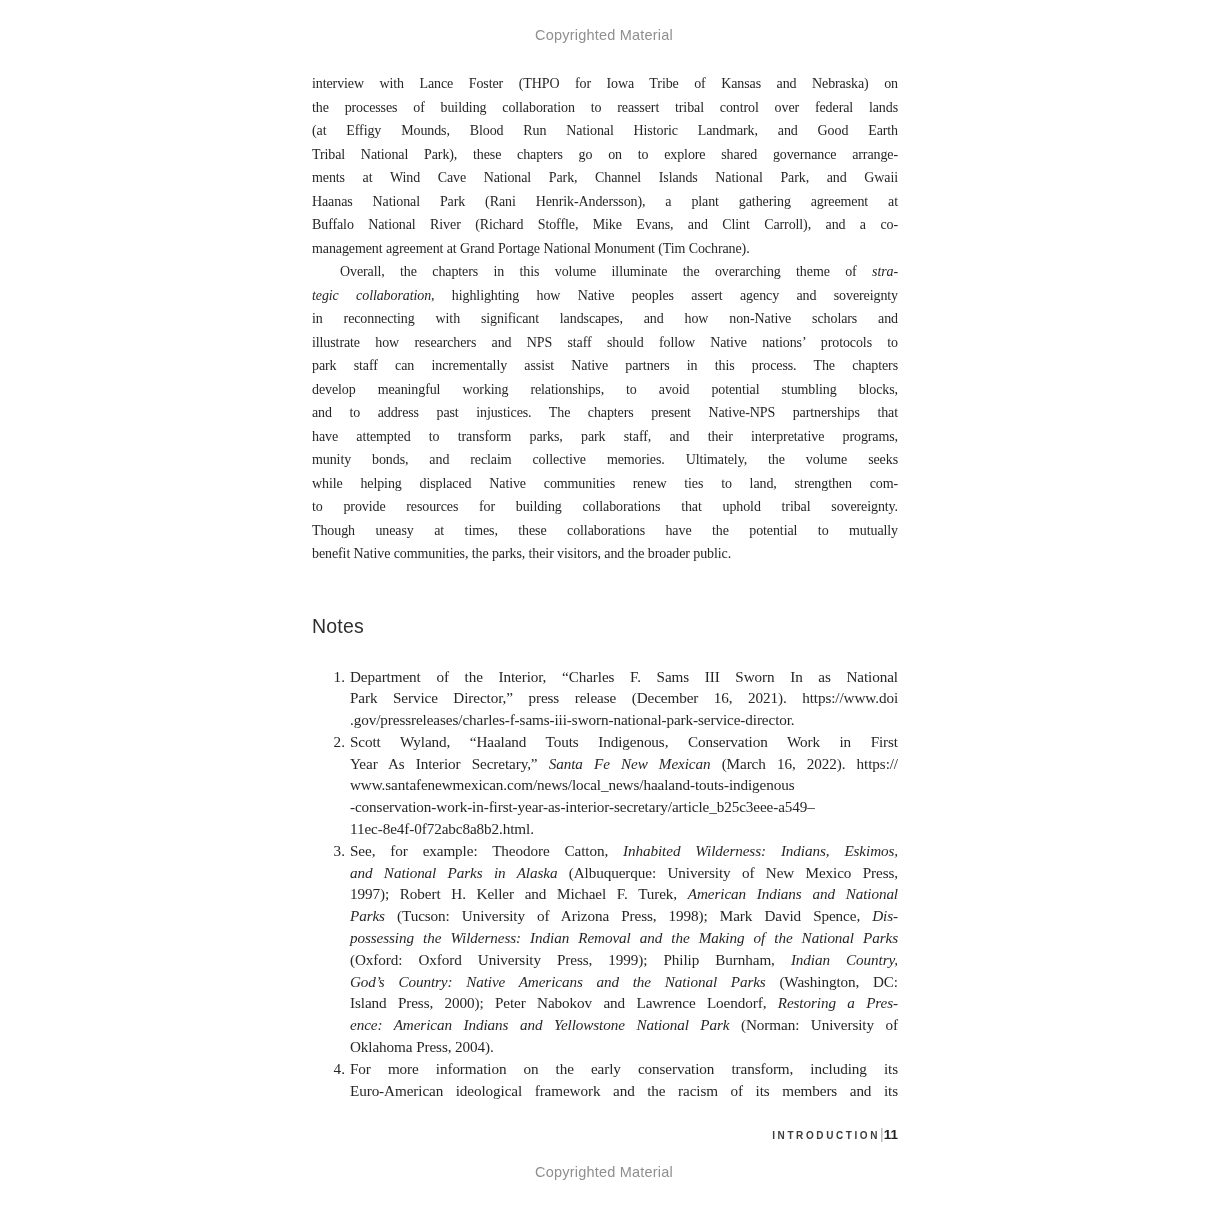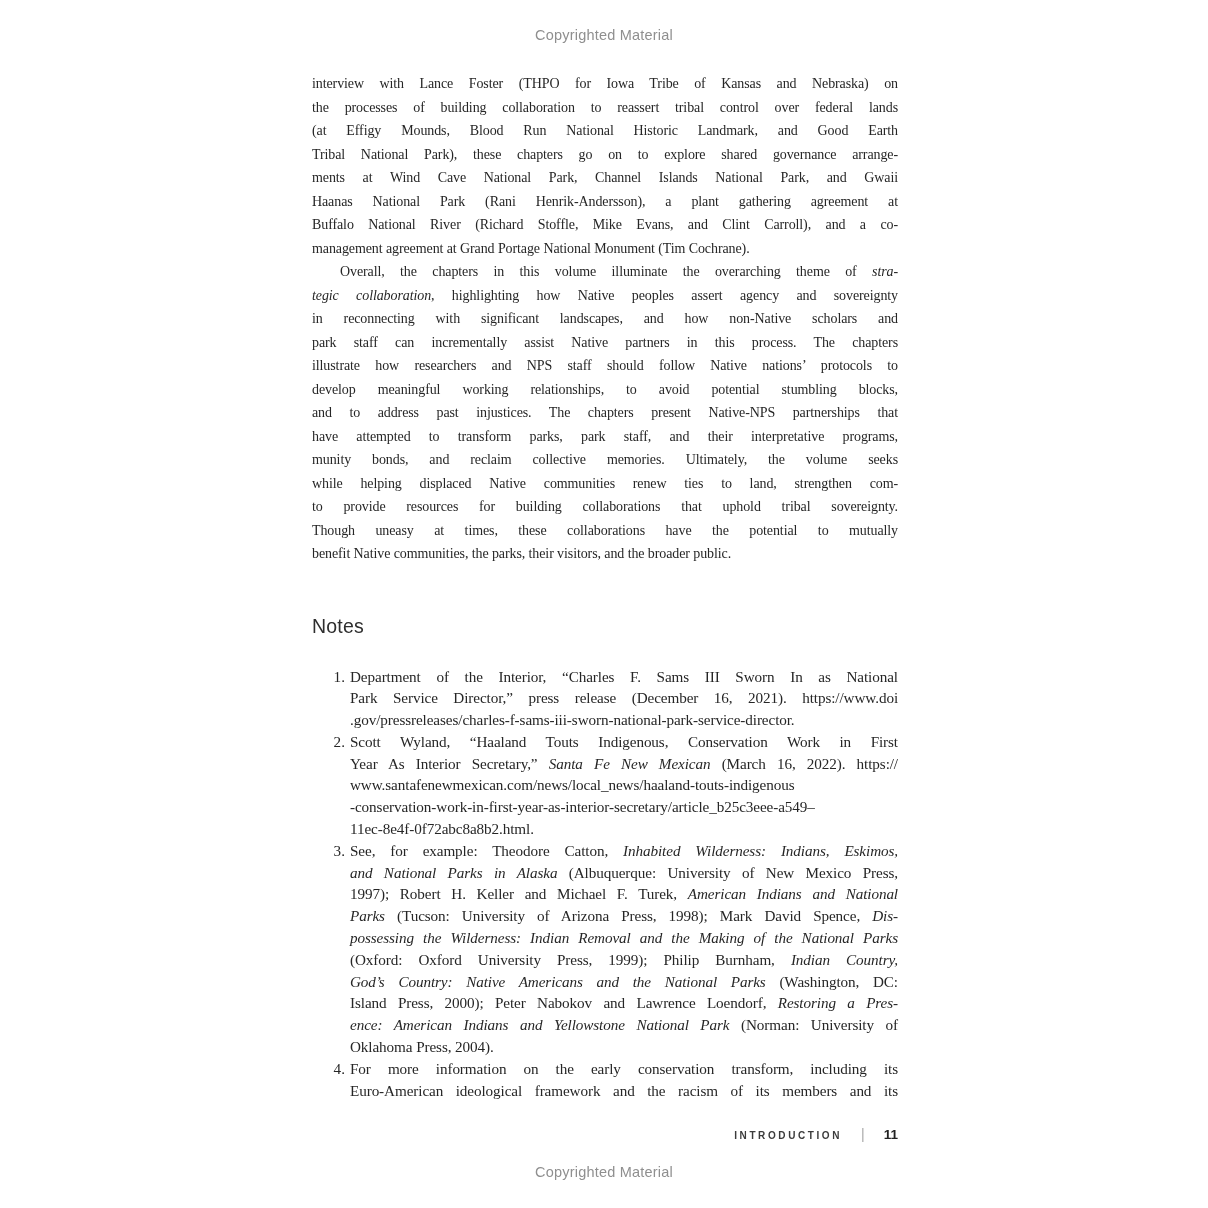--- a/index.html
+++ b/index.html
@@ -65,21 +65,21 @@
   }
 
   .footer {
     position: absolute;
     top: 1126px;
     left: 312px;
     width: 586px;
     display: flex;
     justify-content: flex-end;
     align-items: baseline;
-    gap: 19px;
+    gap: 0;
     font-family: "Liberation Sans", sans-serif;
   }
   .footer-section {
     font-size: 10px;
     font-weight: bold;
     letter-spacing: 2.6px;
     color: #3b3b3b;
   }
   .footer-sep { color: #a9a9a9; font-size: 14px; font-weight: normal; }
   .footer-page { font-size: 13.5px; font-weight: bold; color: #222222; }
@@ -100,22 +100,22 @@
           <div class="tline"><span>Tribal National Park), these chapters go on to explore shared governance arrange-</span></div>
           <div class="tline"><span>ments at Wind Cave National Park, Channel Islands National Park, and Gwaii</span></div>
           <div class="tline"><span>Haanas National Park (Rani Henrik-Andersson), a plant gathering agreement at</span></div>
           <div class="tline"><span>Buffalo National River (Richard Stoffle, Mike Evans, and Clint Carroll), and a co-</span></div>
           <div class="tline end"><span>management agreement at Grand Portage National Monument (Tim Cochrane).</span></div>
         </div>
         <div class="paragraph">
           <div class="tline indent"><span>Overall, the chapters in this volume illuminate the overarching theme of </span><span class="it">stra-</span></div>
           <div class="tline"><span class="it">tegic collaboration</span><span>, highlighting how Native peoples assert agency and sovereignty</span></div>
           <div class="tline"><span>in reconnecting with significant landscapes, and how non-Native scholars and</span></div>
+          <div class="tline"><span>illustrate how researchers and NPS staff should follow Native nations’ protocols to</span></div>
           <div class="tline"><span>park staff can incrementally assist Native partners in this process. The chapters</span></div>
-          <div class="tline"><span>illustrate how researchers and NPS staff should follow Native nations’ protocols to</span></div>
           <div class="tline"><span>develop meaningful working relationships, to avoid potential stumbling blocks,</span></div>
           <div class="tline"><span>and to address past injustices. The chapters present Native-NPS partnerships that</span></div>
           <div class="tline"><span>have attempted to transform parks, park staff, and their interpretative programs,</span></div>
           <div class="tline"><span>munity bonds, and reclaim collective memories. Ultimately, the volume seeks</span></div>
           <div class="tline"><span>while helping displaced Native communities renew ties to land, strengthen com-</span></div>
           <div class="tline"><span>to provide resources for building collaborations that uphold tribal sovereignty.</span></div>
           <div class="tline"><span>Though uneasy at times, these collaborations have the potential to mutually</span></div>
           <div class="tline end"><span>benefit Native communities, the parks, their visitors, and the broader public.</span></div>
         </div>
       </div>

